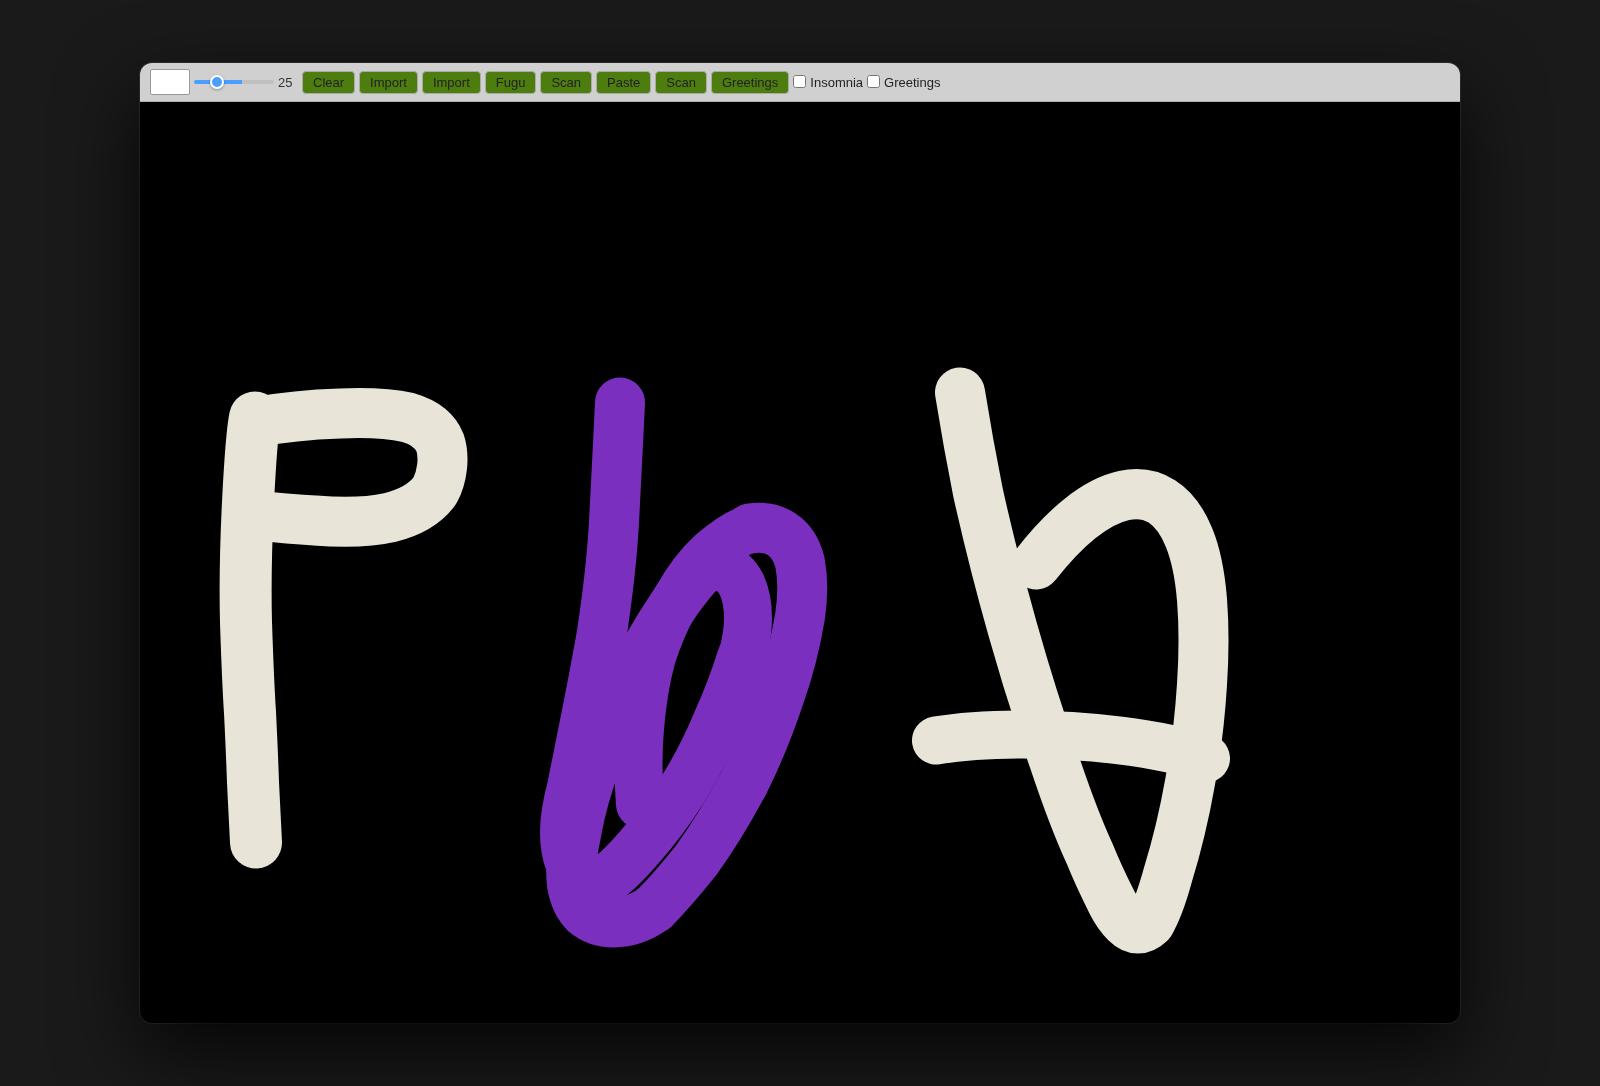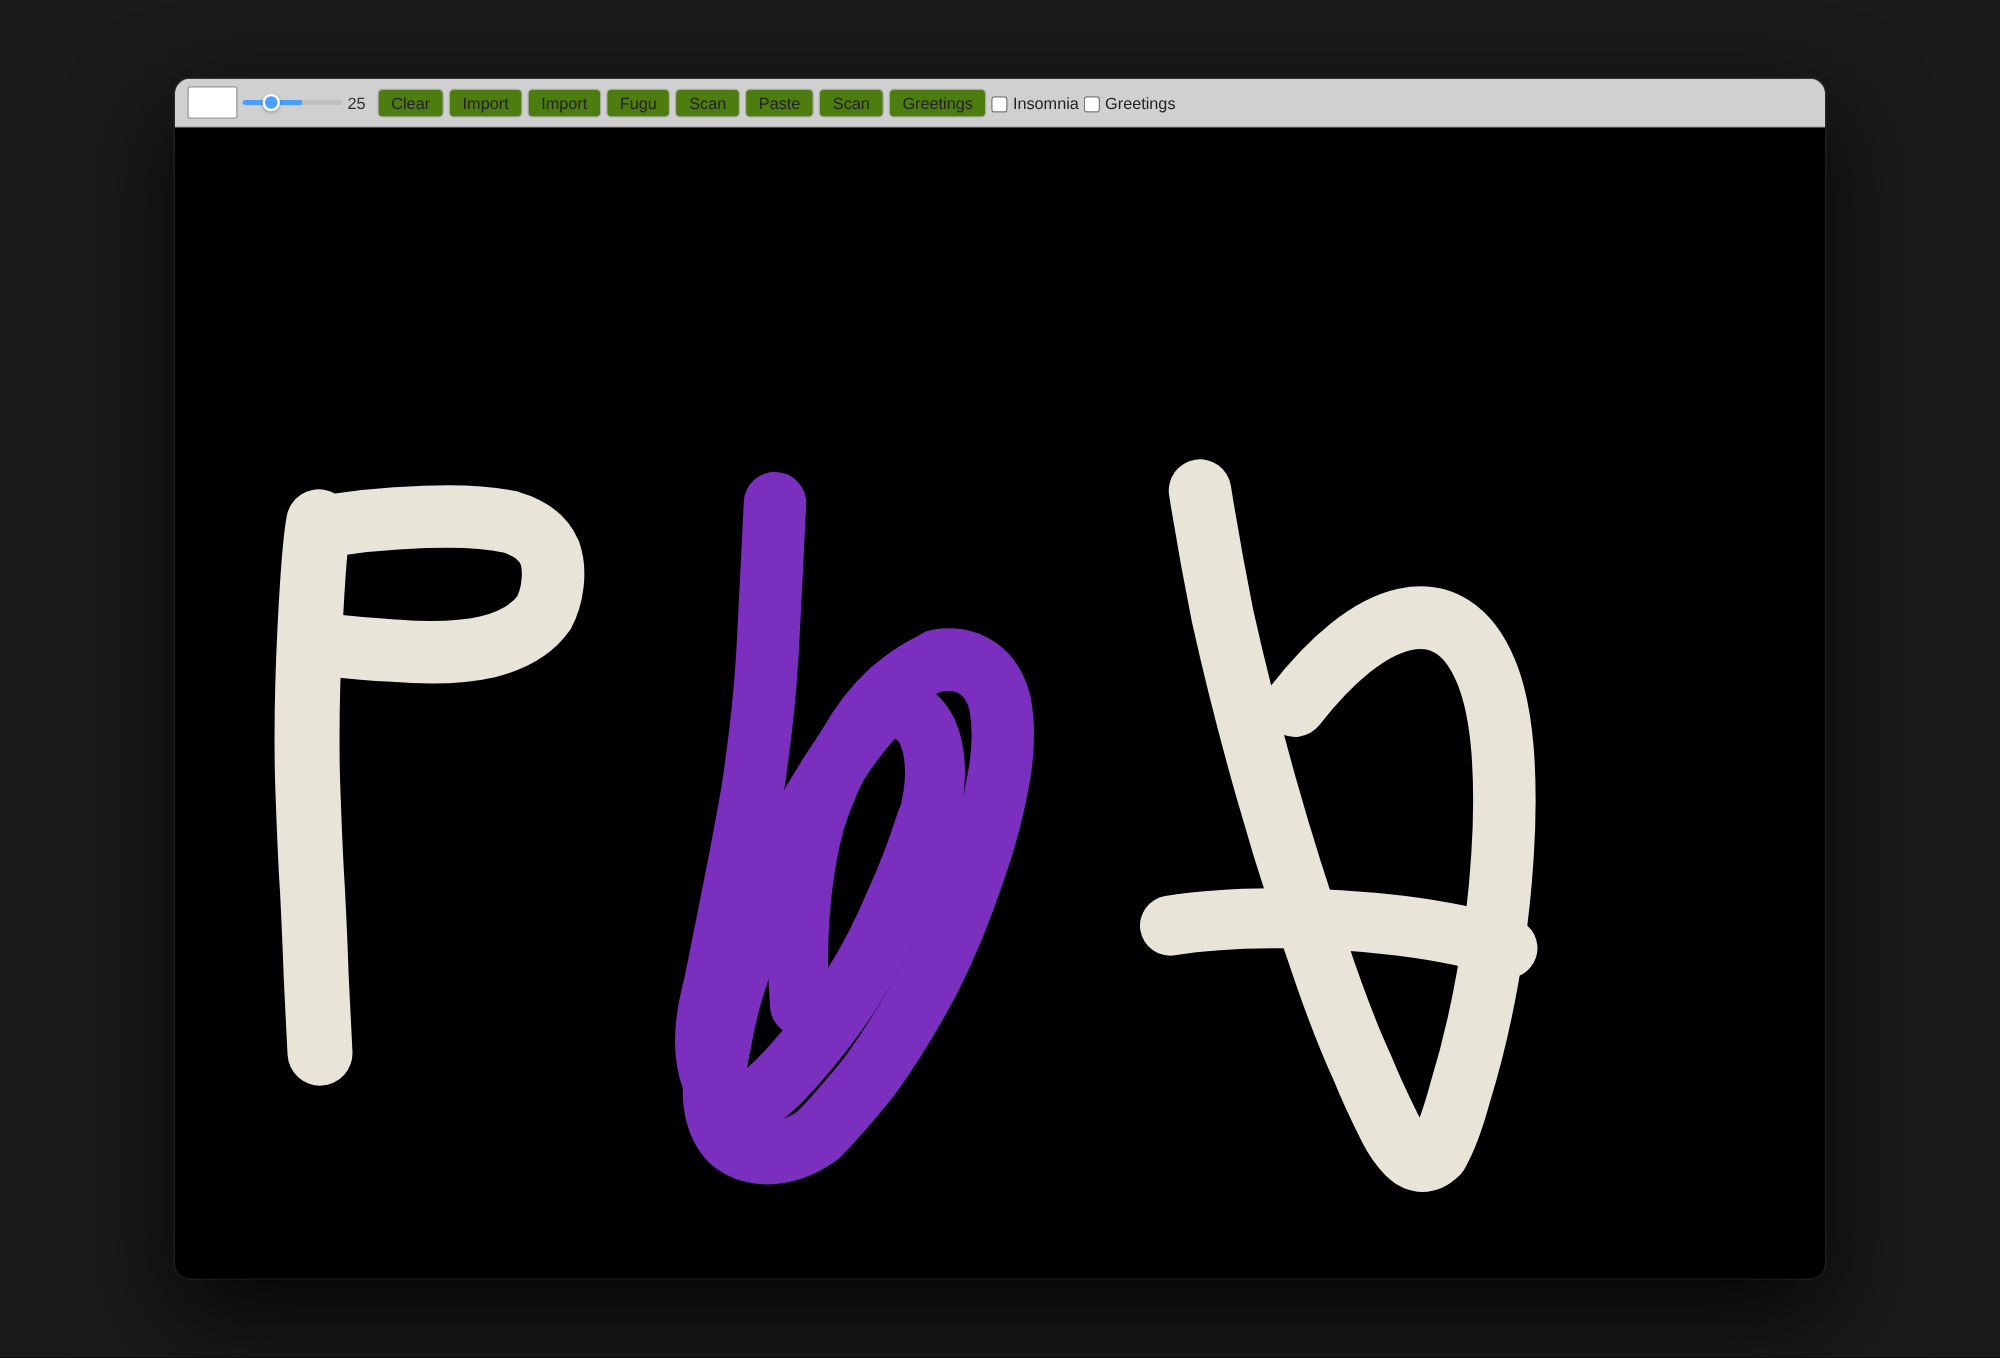--- a/index.html
+++ b/index.html
@@ -131,21 +131,21 @@
       background: #4d7c0f;
       border: 1px solid #aaa;
       border-radius: 4px;
       cursor: pointer;
       color: #222;
       white-space: nowrap;
     }
 
     .checkbox-label {
       display: flex;
-      align-items: flex-end;
+      align-items: flex-start;
       gap: 4px;
       font-size: 13px;
       color: #222;
       cursor: pointer;
     }
 
     .checkbox-label input[type="checkbox"] {
       width: 13px;
       height: 13px;
       cursor: pointer;

